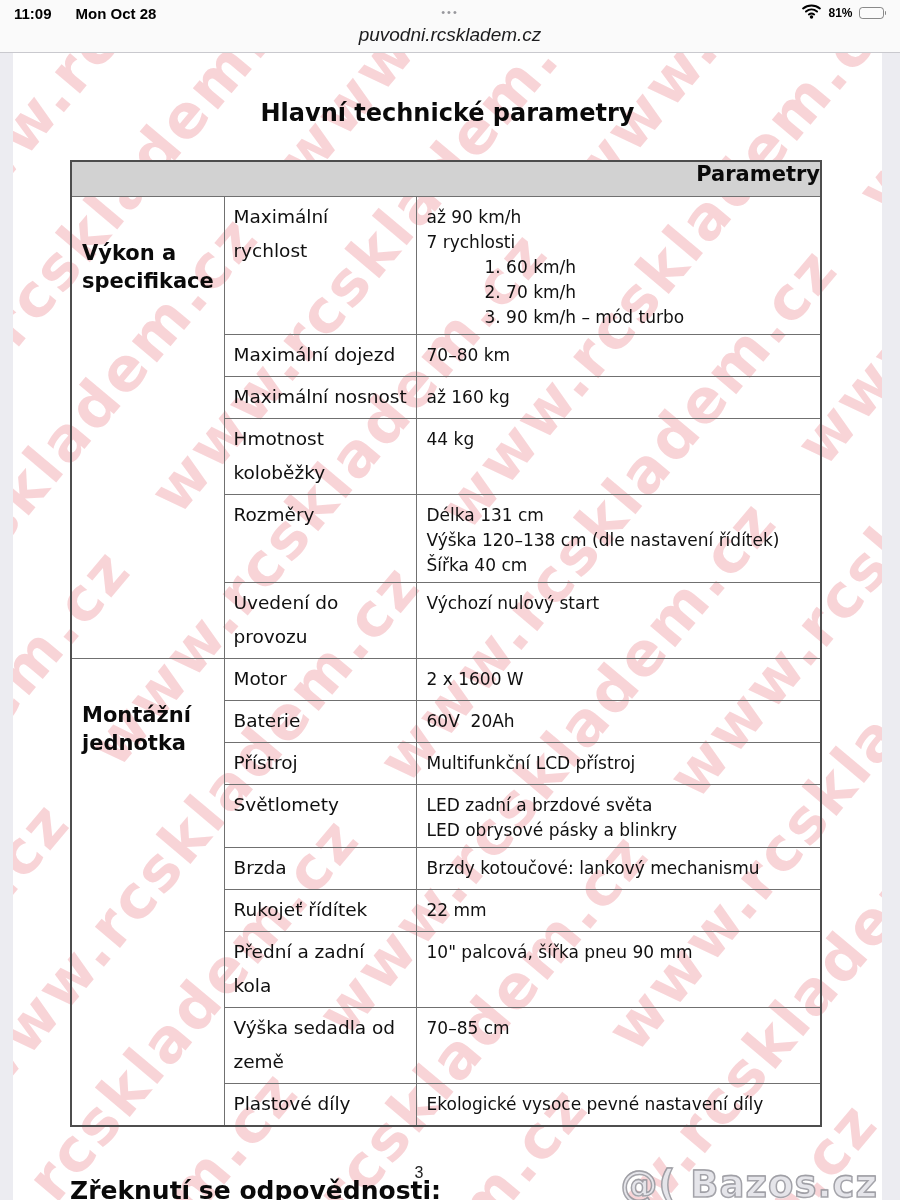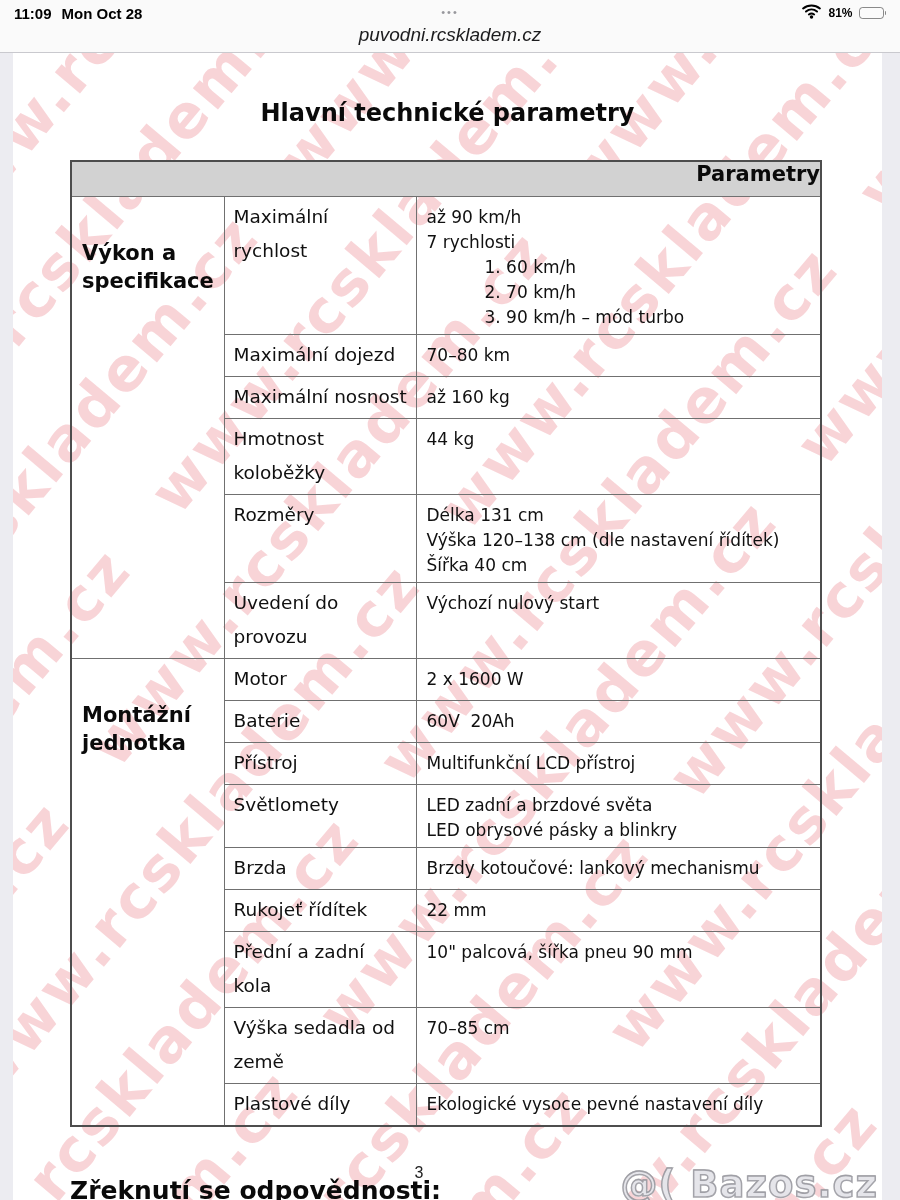--- a/index.html
+++ b/index.html
@@ -5,21 +5,21 @@
   * { margin:0; padding:0; box-sizing:border-box; }
   html,body { width:900px; height:1200px; }
   body { font-family:"Liberation Sans", sans-serif; background:#ececf1; overflow:hidden; }
   .screen { position:relative; width:900px; height:1200px; overflow:hidden; background:#ececf1; }
 
   
   .chrome { position:absolute; top:0; left:0; right:0; height:53px; background:#fafafa;
             border-bottom:1px solid #c9c9ce; z-index:30; }
   .status-row { position:absolute; top:0; left:0; right:0; height:24px; display:flex;
                 align-items:center; justify-content:space-between; padding:2px 14px 0 14px; }
-  .status-left { display:flex; gap:10px; align-items:baseline; font-size:15px; font-weight:700; color:#000; }
+  .status-left { display:flex; gap:24px; align-items:baseline; font-size:15px; font-weight:700; color:#000; }
   .status-left .date { font-weight:600; }
   .pages-dots { position:absolute; left:50%; top:6px; transform:translateX(-50%);
                 color:#97979c; font-size:11px; letter-spacing:2px; }
   .status-right { display:flex; align-items:center; gap:6px; }
   .pct { font-size:12px; font-weight:600; color:#000; }
   .battery { display:flex; align-items:center; }
   .bat-body { width:25px; height:12px; border:1px solid rgba(0,0,0,.45); border-radius:3.5px;
               padding:1.5px; }
   .bat-fill { width:80%; height:100%; background:#000; border-radius:1.5px; }
   .bat-nub { width:1.5px; height:4px; background:rgba(0,0,0,.45); border-radius:0 2px 2px 0; margin-left:1px; }

